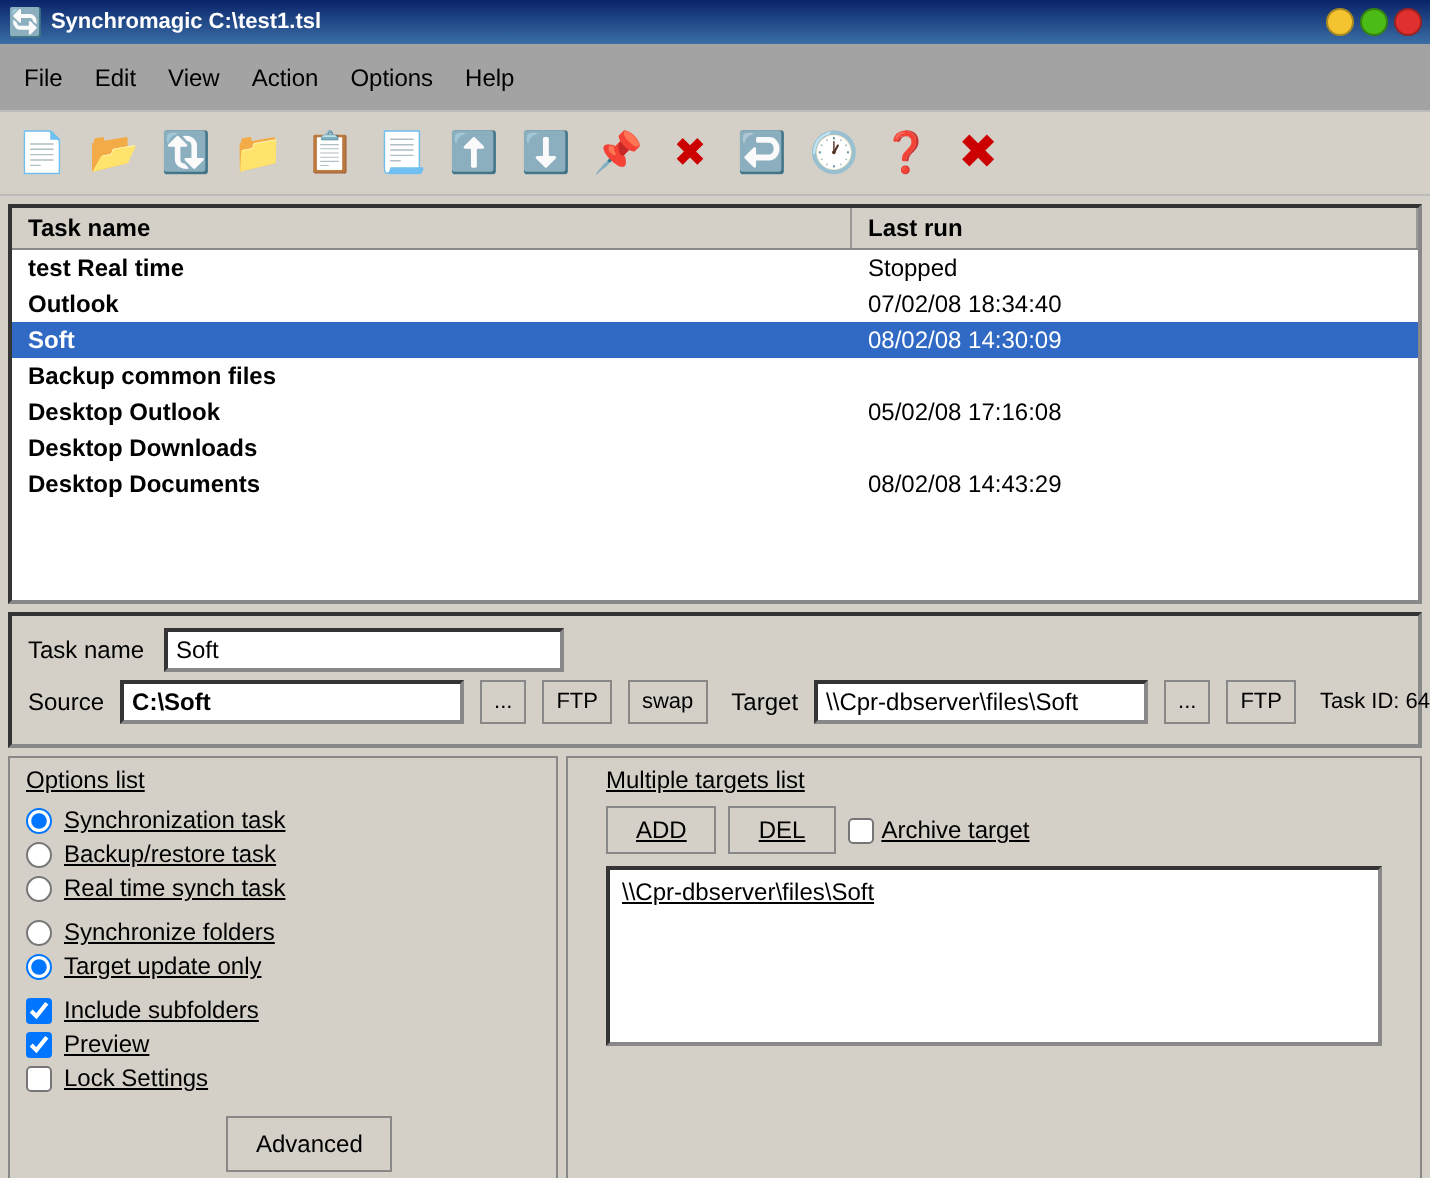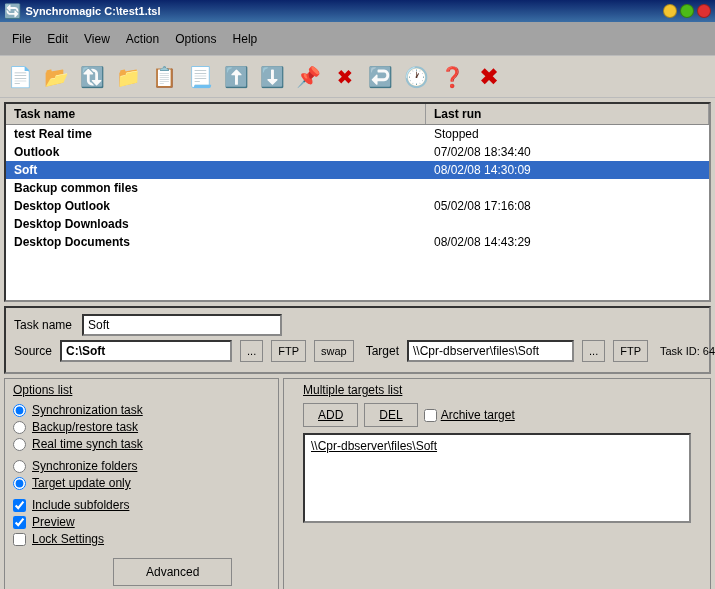--- a/index.html
+++ b/index.html
@@ -184,21 +184,21 @@
       gap: 6px;
       font-size: 12px;
     }
     input[type=radio], input[type=checkbox] {
       width: 13px; height: 13px;
       cursor: pointer;
     }
     .advanced-btn {
       margin-top: 4px;
       height: 28px;
-      padding: 0 32px;
+      padding: 0 14px;
       background: #d4d0c8;
       border: 1px solid #888;
       cursor: pointer;
       font-size: 12px;
       margin-left: 100px;
     }
 
     
     #targets-panel {
       border: 1px solid #888;

